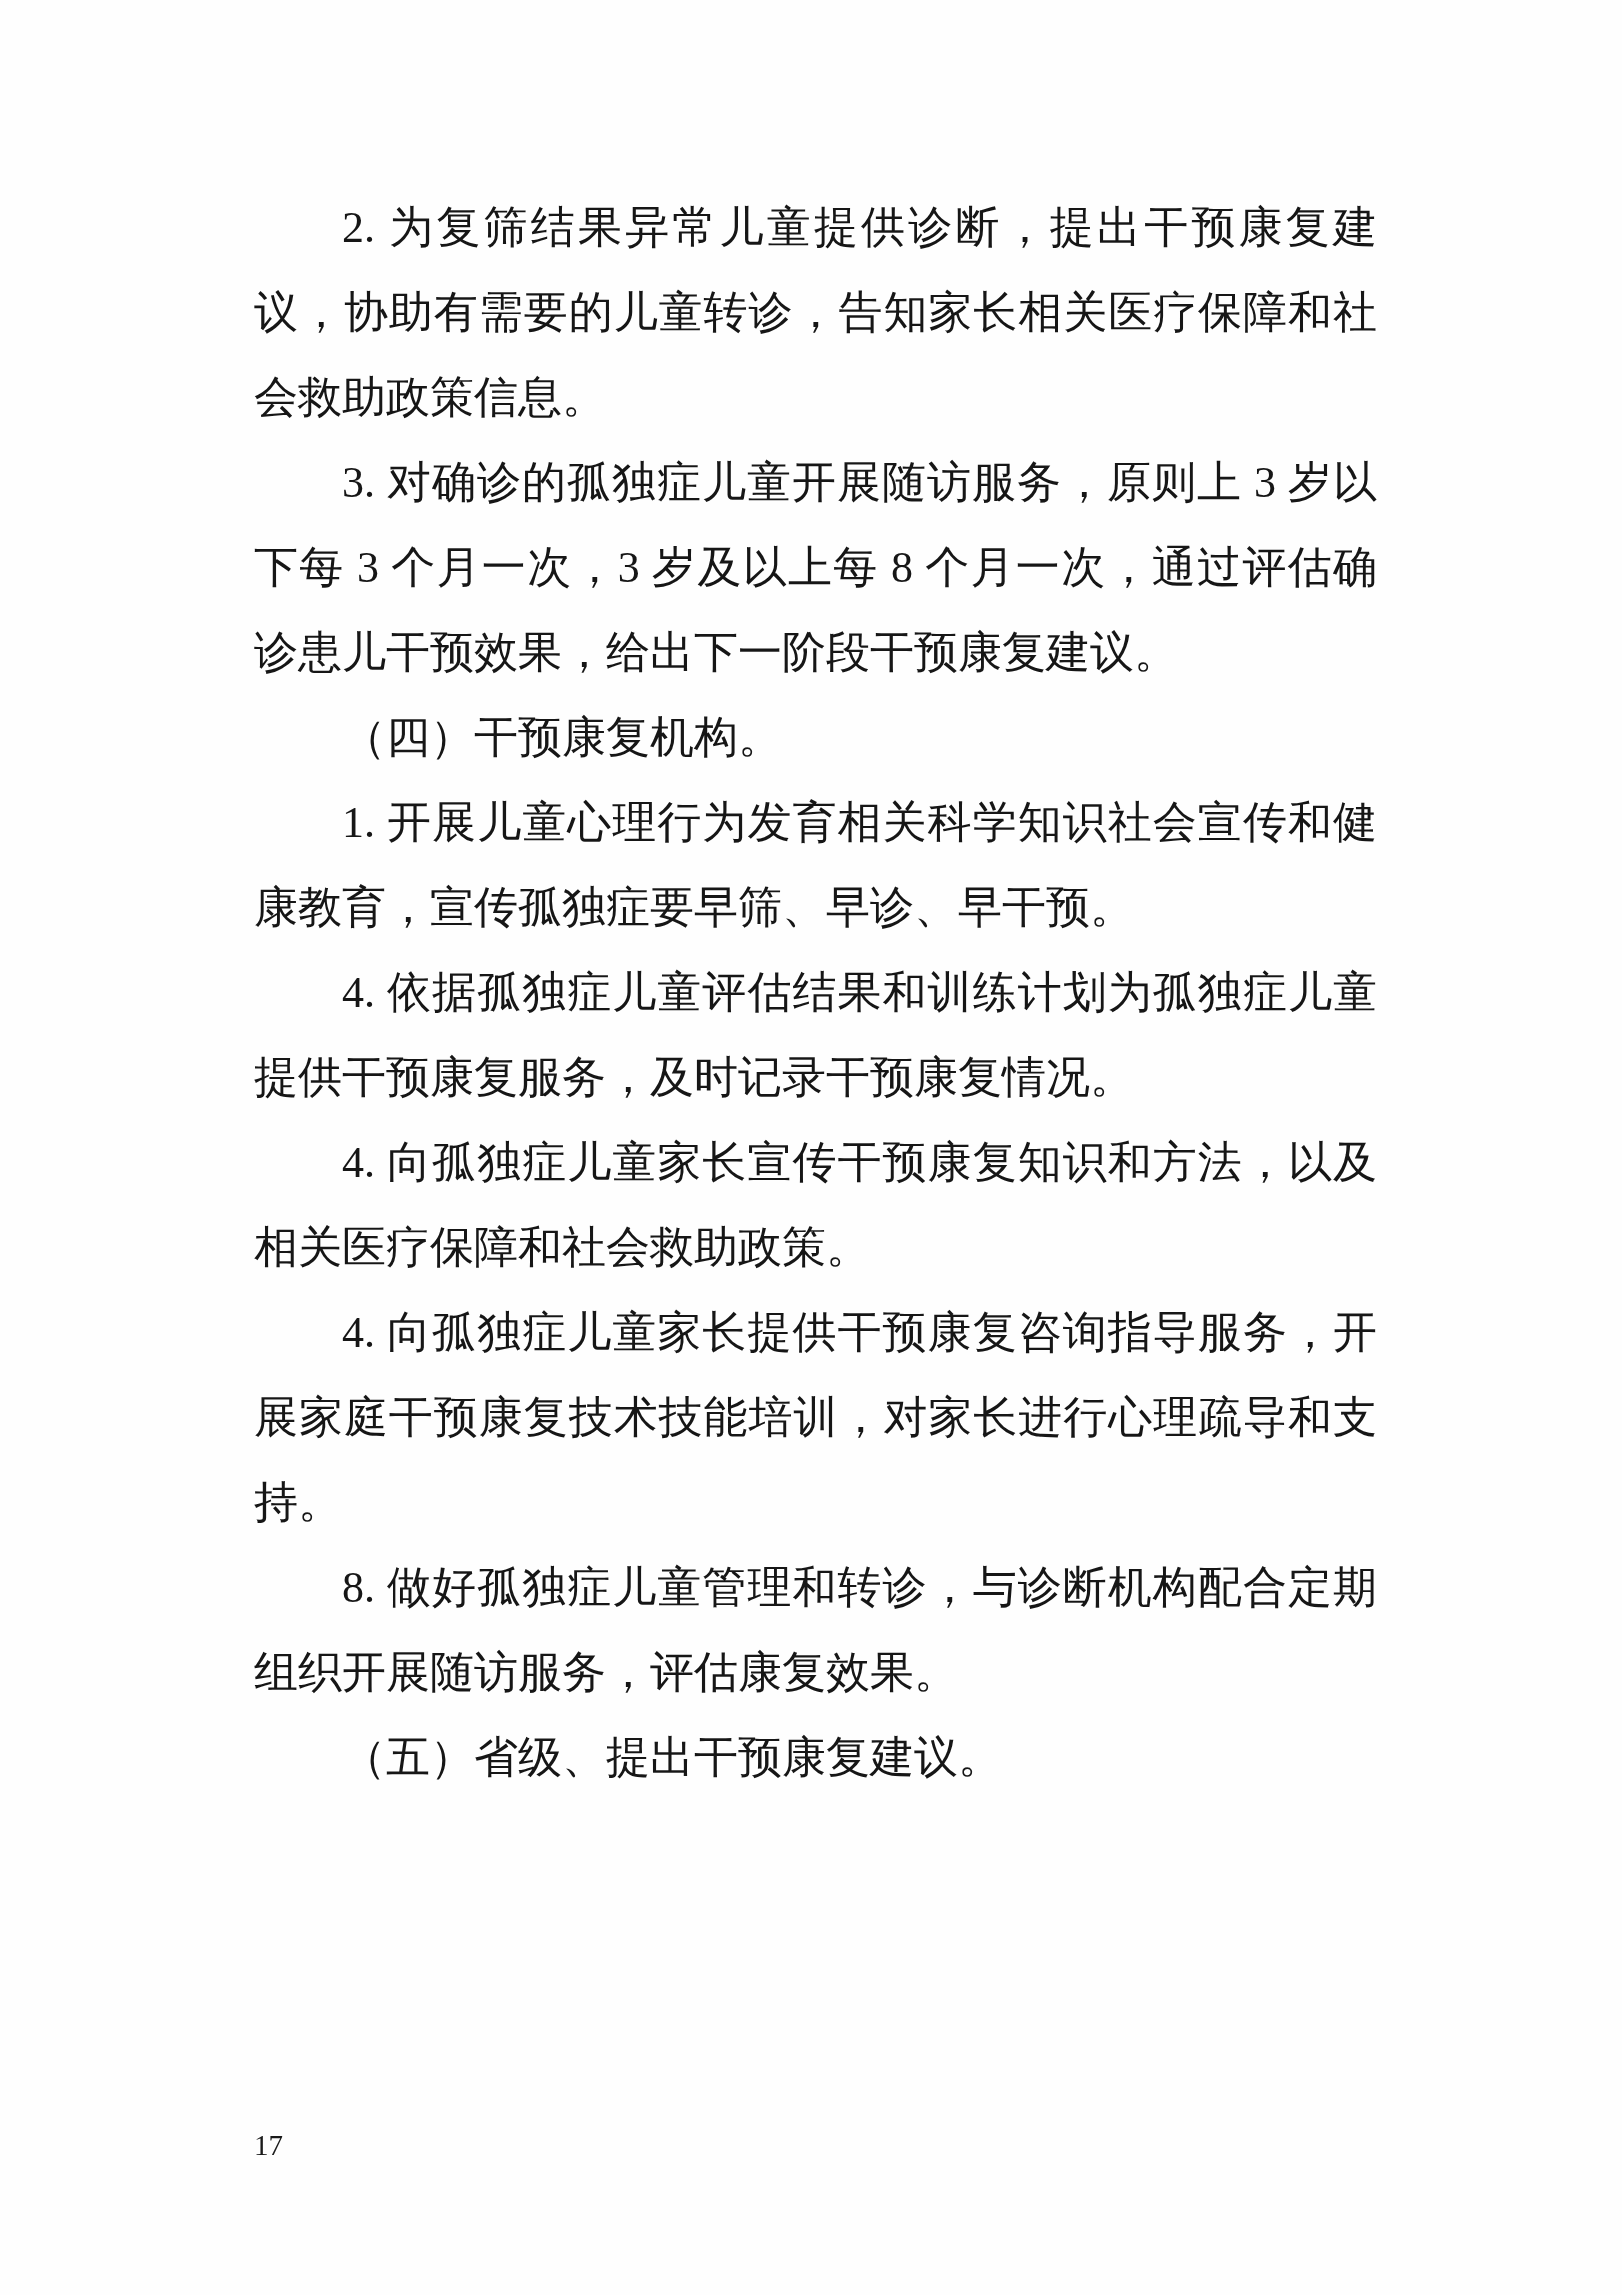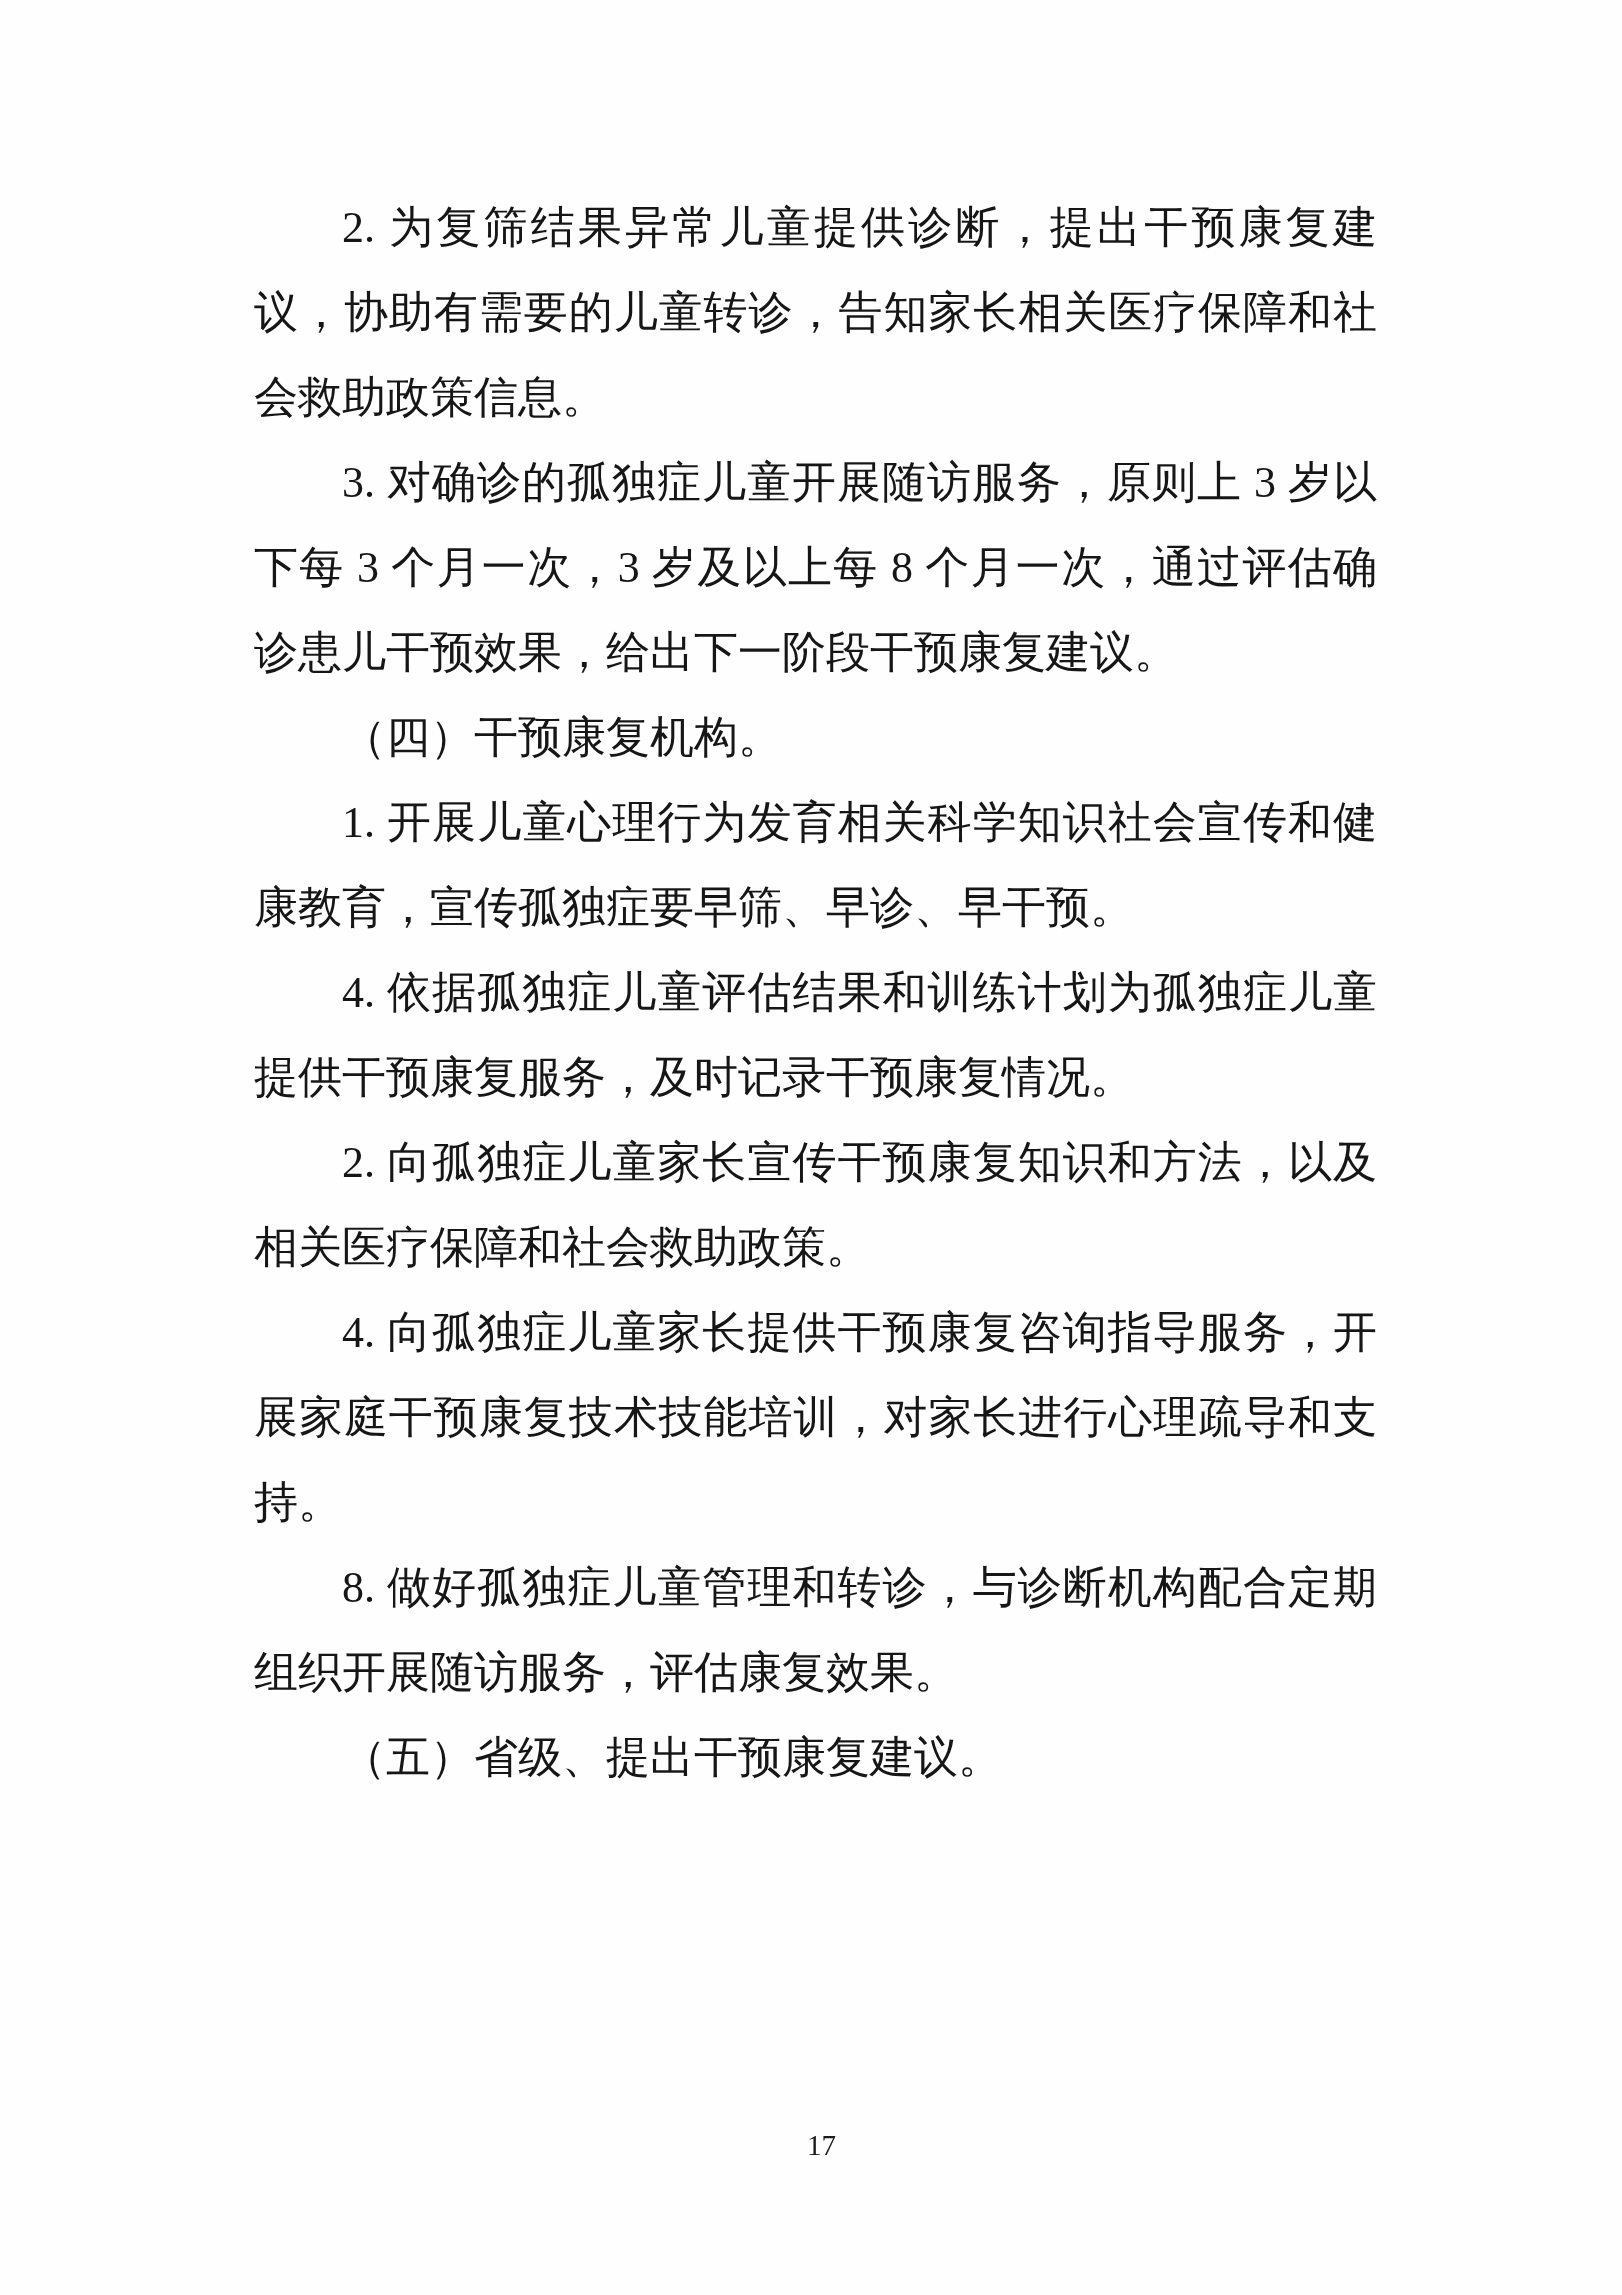--- a/index.html
+++ b/index.html
@@ -27,44 +27,44 @@
     padding: 0;
     font-size: 44px;
     line-height: 85px;
     text-align: justify;
     text-indent: 2em;
     letter-spacing: 0px;
     font-weight: 400;
   }
   .page-footer {
     position: absolute;
-    left: 260px;
+    left: 254px;
     width: 1123px;
     top: 2128px;
-    text-align: center;
+    text-align: left;
   }
   .page-number {
     font-size: 29px;
     line-height: 34px;
     color: #1a1a1a;
     font-family: "Liberation Serif", "DejaVu Serif", serif;
   }
 </style>
 </head>
 <body>
 
 <div class="page">
 
   <div class="text-block">
     <p>2. 为复筛结果异常儿童提供诊断，提出干预康复建议，协助有需要的儿童转诊，告知家长相关医疗保障和社会救助政策信息。</p>
     <p>3. 对确诊的孤独症儿童开展随访服务，原则上 3 岁以下每 3 个月一次，3 岁及以上每 8 个月一次，通过评估确诊患儿干预效果，给出下一阶段干预康复建议。</p>
     <p>（四）干预康复机构。</p>
     <p>1. 开展儿童心理行为发育相关科学知识社会宣传和健康教育，宣传孤独症要早筛、早诊、早干预。</p>
     <p>4. 依据孤独症儿童评估结果和训练计划为孤独症儿童提供干预康复服务，及时记录干预康复情况。</p>
-    <p>2. 向孤独症儿童家长宣传干预康复知识和方法，以及相关医疗保障和社会救助政策。</p>
+    <p>4. 向孤独症儿童家长宣传干预康复知识和方法，以及相关医疗保障和社会救助政策。</p>
     <p>4. 向孤独症儿童家长提供干预康复咨询指导服务，开展家庭干预康复技术技能培训，对家长进行心理疏导和支持。</p>
     <p>8. 做好孤独症儿童管理和转诊，与诊断机构配合定期组织开展随访服务，评估康复效果。</p>
     <p>（五）省级、提出干预康复建议。</p>
   </div>
 
   <div class="page-footer">
     <span class="page-number">17</span>
   </div>
 
 </div>

